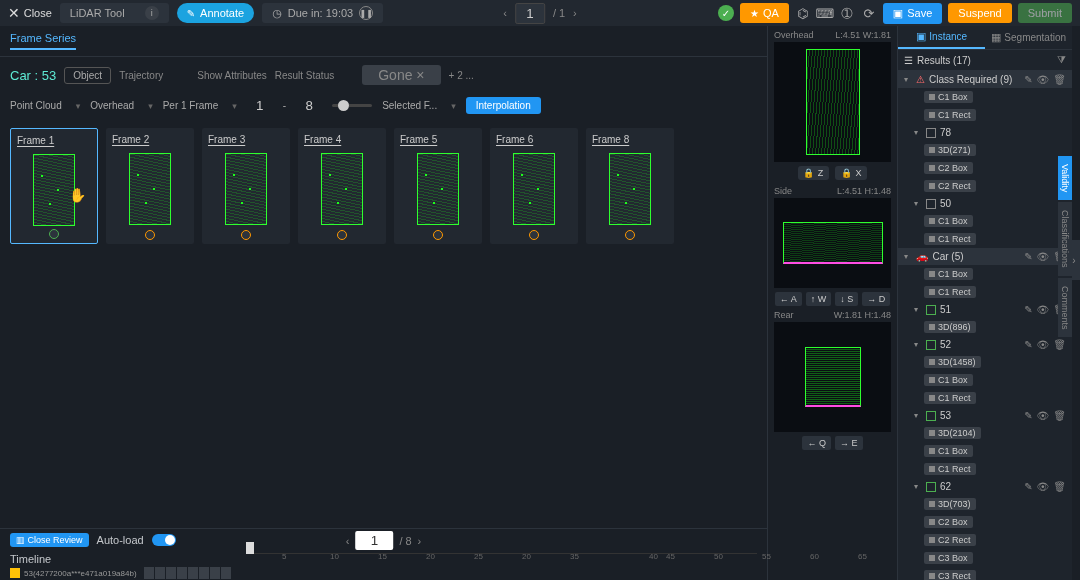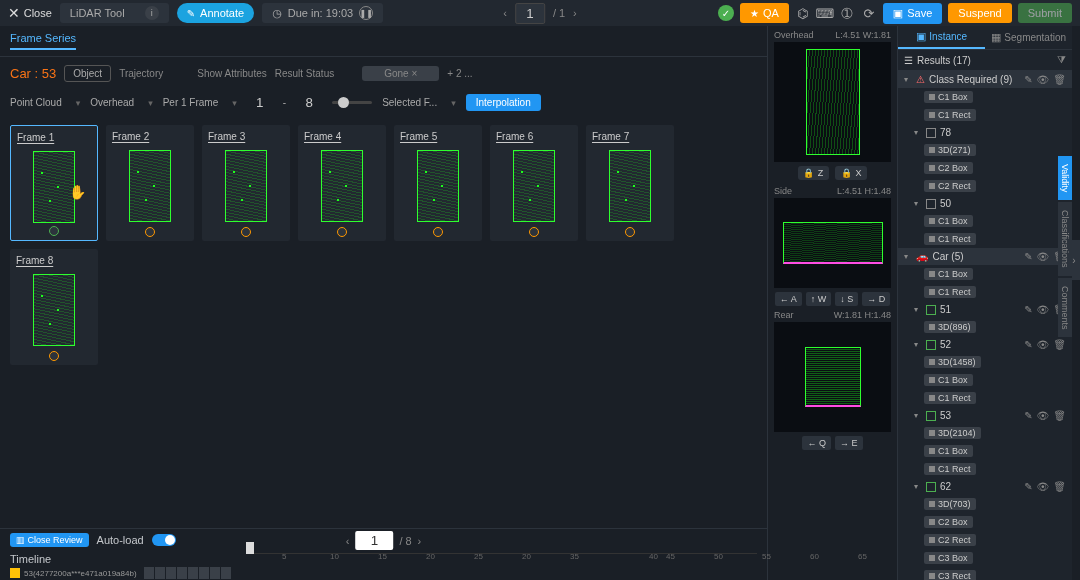--- a/index.html
+++ b/index.html
@@ -26,24 +26,24 @@
 
 .main{display:flex;height:554px}
 .left{width:768px;display:flex;flex-direction:column;border-right:1px solid #2c333c}
 .center{width:130px;border-right:1px solid #2c333c;background:#1a1f26}
 .right{width:174px;background:#1e242c;overflow:hidden;position:relative}
 
 .tab-row{padding:6px 10px;border-bottom:1px solid #2c333c}
 .tab-active{color:#55b8ff;border-bottom:2px solid #55b8ff;padding-bottom:4px;display:inline-block}
 
 .obj-head{padding:8px 10px;display:flex;align-items:center;gap:8px}
-.car-lab{color:#f97316;font-size:13px;font-weight:500}
+.car-lab{color:#5eead4;font-size:13px;font-weight:500}
 .obj-pill{border:1px solid #555;padding:2px 8px;border-radius:3px;color:#aaa;font-size:10px}
 .sub-link{color:#888;font-size:10px}
-.gone-pill{background:#3a4048;padding:2px 22px;border-radius:3px;color:#888;font-size:10px}
+.gone-pill{background:#3a4048;padding:2px 16px;border-radius:3px;color:#888;font-size:14px}
 
 .ctrl-row{padding:4px 10px;display:flex;align-items:center;gap:10px;font-size:10px;color:#aaa}
 .dd{display:flex;align-items:center;gap:14px;cursor:pointer}
 .dd-arrow{color:#666;font-size:9px}
 .num-in{width:26px;background:transparent;border:none;color:#ccc;text-align:center}
 .slider{width:40px;height:3px;background:#444;border-radius:2px;position:relative}
 .slider-thumb{position:absolute;left:15%;top:-4px;width:11px;height:11px;border-radius:50%;background:#ccc}
 .interp-btn{background:#2196f3;color:#fff;padding:3px 10px;border-radius:3px;font-size:10px}
 
 .frames-grid{padding:10px;display:flex;flex-wrap:wrap;gap:8px;align-content:flex-start;overflow:auto;flex:1}
@@ -243,27 +243,20 @@
   <div class="frame-dot "></div>
   </div>
         <div class="frame-card">
           <div class="frame-title">Frame 6</div>
   <div class="frame-thumb">
             <div class="pc"></div>
           </div>
   <div class="frame-dot "></div>
   </div>
         <div class="frame-card">
-          <div class="frame-title">Frame 7</div>
-  <div class="frame-thumb">
-            <div class="pc"></div>
-          </div>
-  <div class="frame-dot "></div>
-  </div>
-        <div class="frame-card">
           <div class="frame-title">Frame 8</div>
   <div class="frame-thumb">
             <div class="pc"></div>
           </div>
   <div class="frame-dot "></div>
   </div>
       </div>
     <div class="expand-handle" style="top:240px">›</div>
 
     <div class="bottom-bar">

